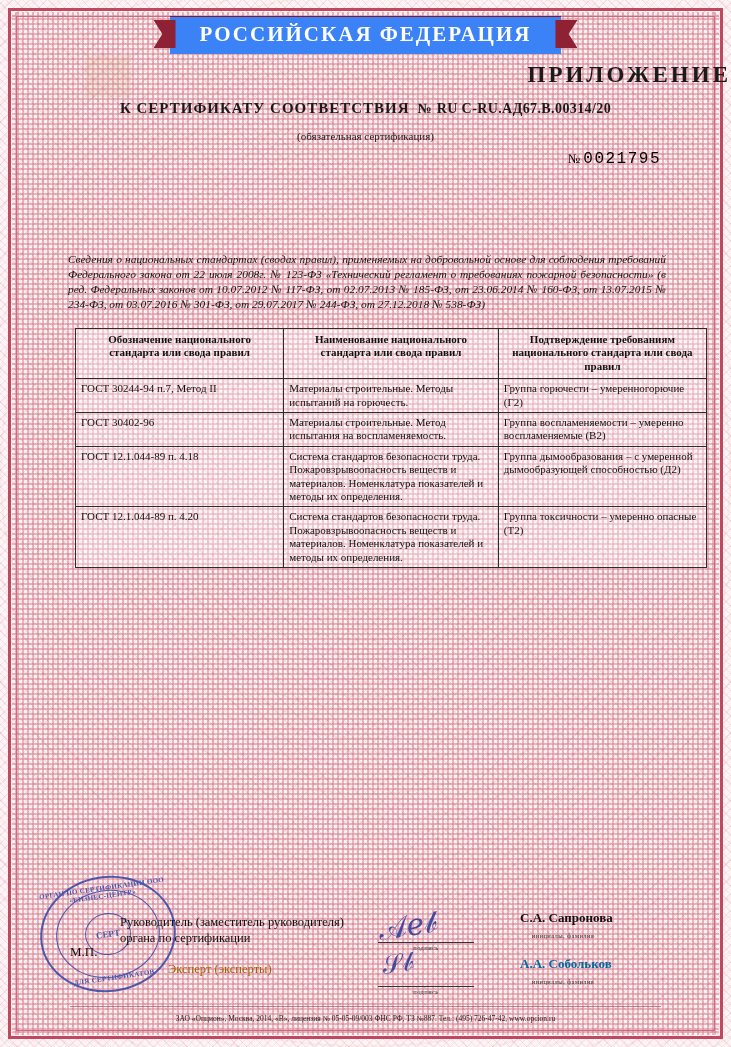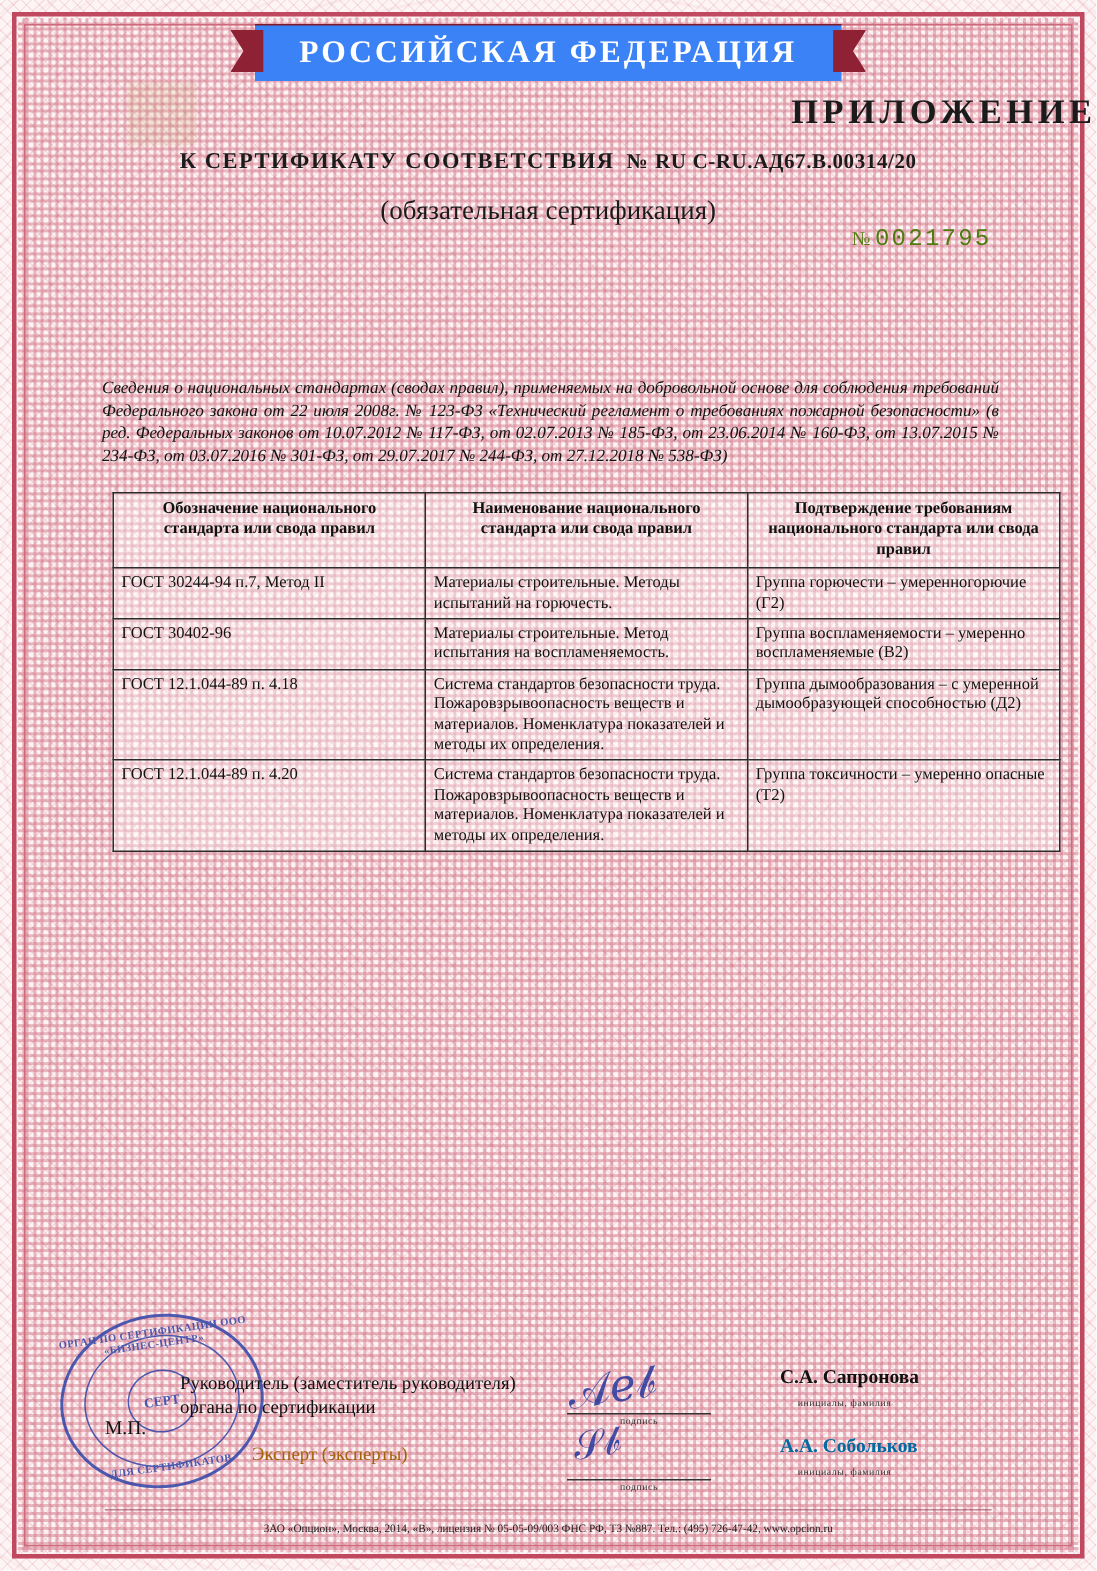--- a/index.html
+++ b/index.html
@@ -117,28 +117,28 @@
   .subtitle-row .cert-number {
     font-size: 14px;
     font-weight: bold;
     letter-spacing: 0.4px;
   }
   .paren-note {
     position: absolute;
     top: 130px;
     width: 100%;
     text-align: center;
-    font-size: 18px;
+    font-size: 11px;
     color: #1b1b1b;
   }
   .blank-number {
     position: absolute;
     top: 150px;
     right: 70px;
-    color: #4d7c0f;
+    color: #000000;
     font-family: "Liberation Mono", monospace;
     font-size: 16px;
     letter-spacing: 1.5px;
     margin-left: 44px;
   }
   .blank-number .nsign {
     font-family: "Liberation Serif", serif;
     font-size: 13px;
     letter-spacing: 0;
     margin-right: 3px;

